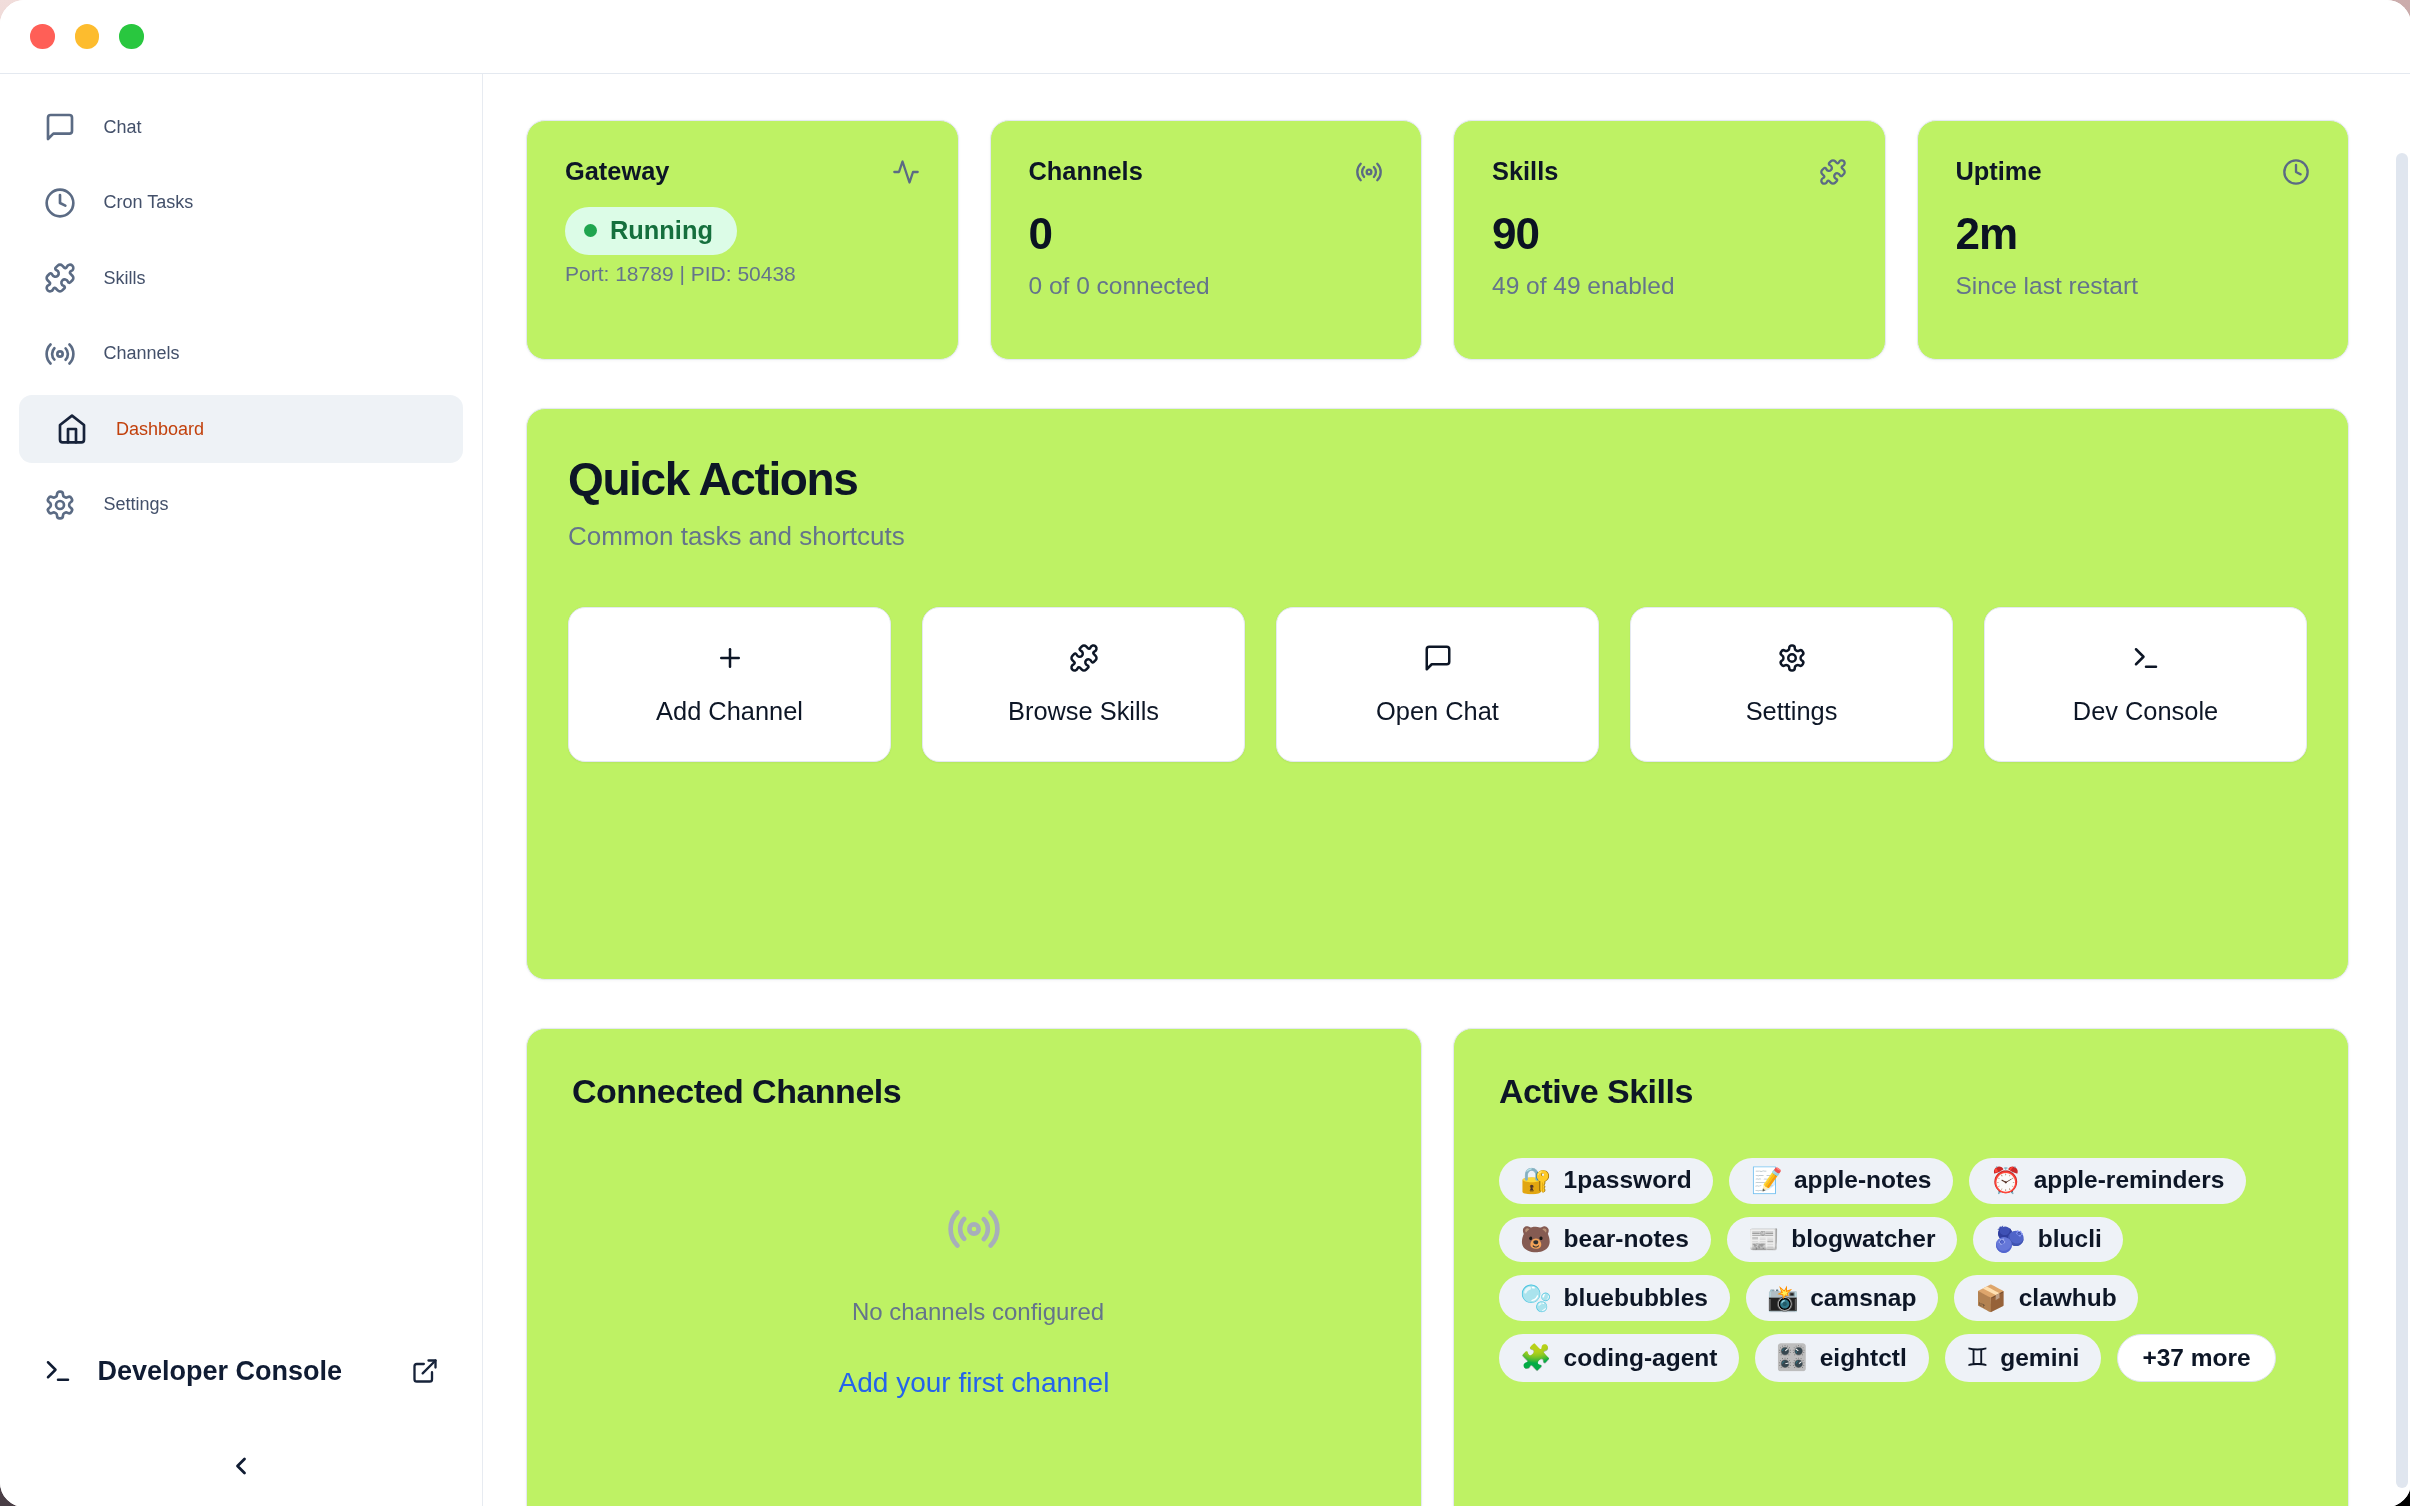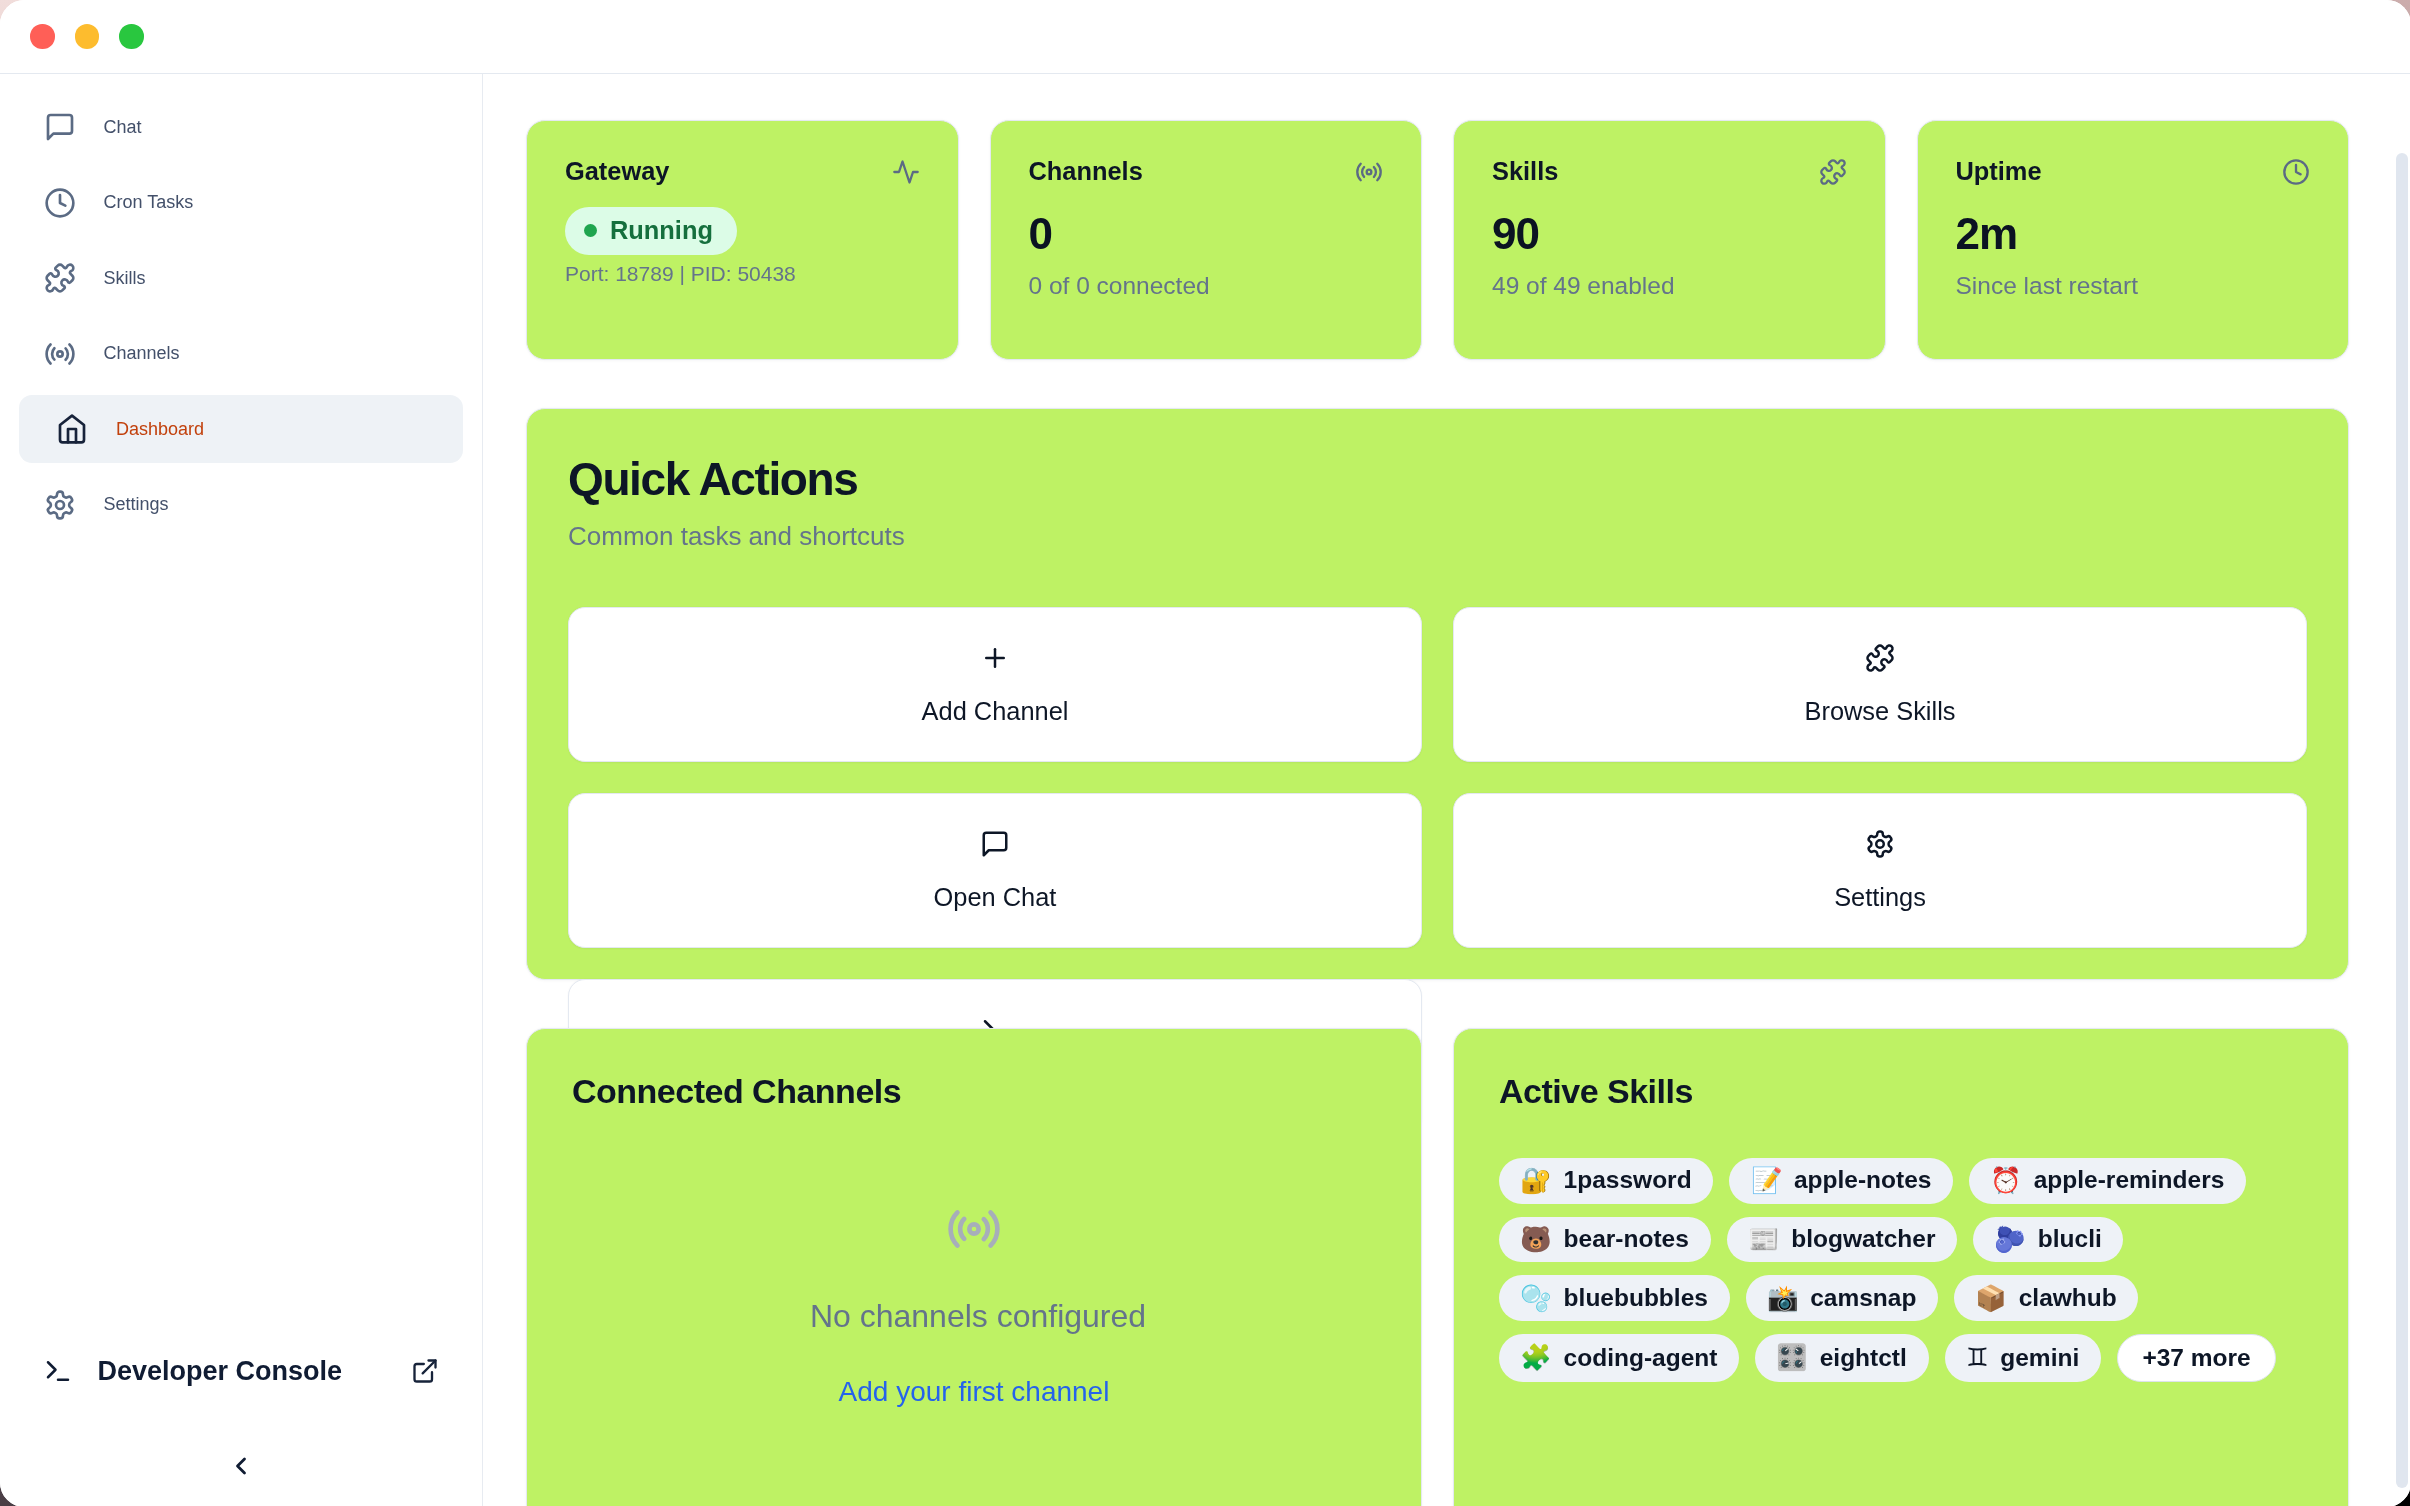--- a/index.html
+++ b/index.html
@@ -52,33 +52,33 @@
   .stat-detail{font-size:24.5px;color:#64748b;margin-top:13px;}
   .status-badge{display:inline-flex;align-items:center;gap:13px;margin-top:21px;
     background:#dcfce7;border-radius:941px;padding:9.4px 24.5px 9.4px 19px;
     font-size:25.4px;font-weight:600;color:#156f3d;}
   .status-dot{width:13px;height:13px;border-radius:50%;background:#1fa54e;}
   .gateway-detail{font-size:21px;color:#64748b;margin-top:7px;}
   
   .qa-panel{margin-top:48px;box-sizing:border-box;padding:43px 41px 51px 41px;height:572px;}
   .qa-title{font-size:46px;font-weight:700;color:#0d1626;letter-spacing:-1.4px;}
   .qa-sub{font-size:26px;color:#64748b;margin-top:15px;}
-  .qa-grid{margin-top:55px;display:grid;grid-template-columns:repeat(2,1fr);gap:31px;}
+  .qa-grid{margin-top:55px;display:grid;grid-template-columns:repeat(5,1fr);gap:31px;}
   .qa-btn{height:153px;border:1.4px solid #e4e9f1;border-radius:17px;background:#fff;
     box-shadow:0 0.9px 1.9px rgba(15,23,42,.05);display:flex;flex-direction:column;
     align-items:center;justify-content:center;gap:24.5px;cursor:pointer;}
   .qa-btn svg{width:30px;height:30px;color:#0d1626;}
   .qa-btn .qa-label{font-size:25.4px;font-weight:500;color:#0d1626;}
   
   .bottom-row{margin-top:48px;display:grid;grid-template-columns:1fr 1fr;gap:31px;}
   .bottom-card{height:659px;box-sizing:border-box;padding:43px 45px;}
   .bottom-title{font-size:34px;font-weight:700;color:#0d1626;letter-spacing:-0.5px;}
   .empty-wrap{display:flex;flex-direction:column;align-items:center;}
   .empty-wrap .big-radio{width:56px;height:56px;color:#a7aeba;margin-top:90px;}
-  .empty-text{font-size:32px;color:#64748b;margin-top:41px;margin-left:8px;}
+  .empty-text{font-size:24px;color:#64748b;margin-top:41px;margin-left:8px;}
   .empty-link{font-size:28px;font-weight:500;color:#2563eb;margin-top:41px;cursor:pointer;}
   .skills-wrap{margin-top:47px;display:flex;flex-wrap:wrap;gap:13px 16px;}
   .skill-chip{display:inline-flex;align-items:center;gap:11.3px;background:#eef2f7;
     border-radius:941px;padding:9.4px 21.7px;font-size:24.5px;font-weight:600;color:#0d1626;line-height:1.1;}
   .skill-chip .emoji{font-size:25.4px;line-height:1;}
   .skill-chip.more{background:#fff;border:1.4px solid #dde4ec;padding:9.4px 24.5px;}
   
   .scroll-thumb{position:absolute;top:79px;right:2.8px;width:12.2px;height:1335px;
     background:#e0e6ef;border-radius:6.6px;}
 </style>

